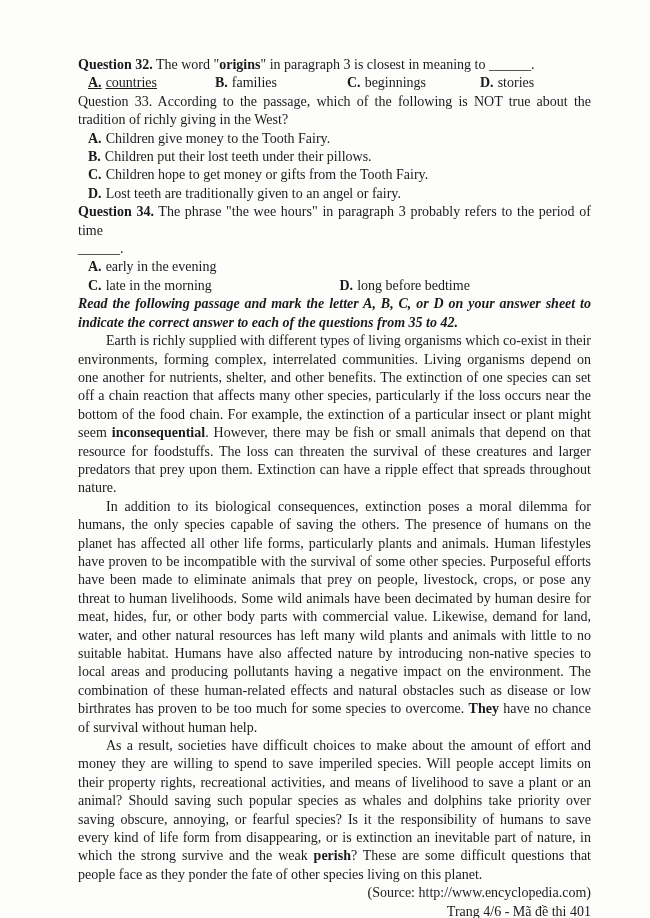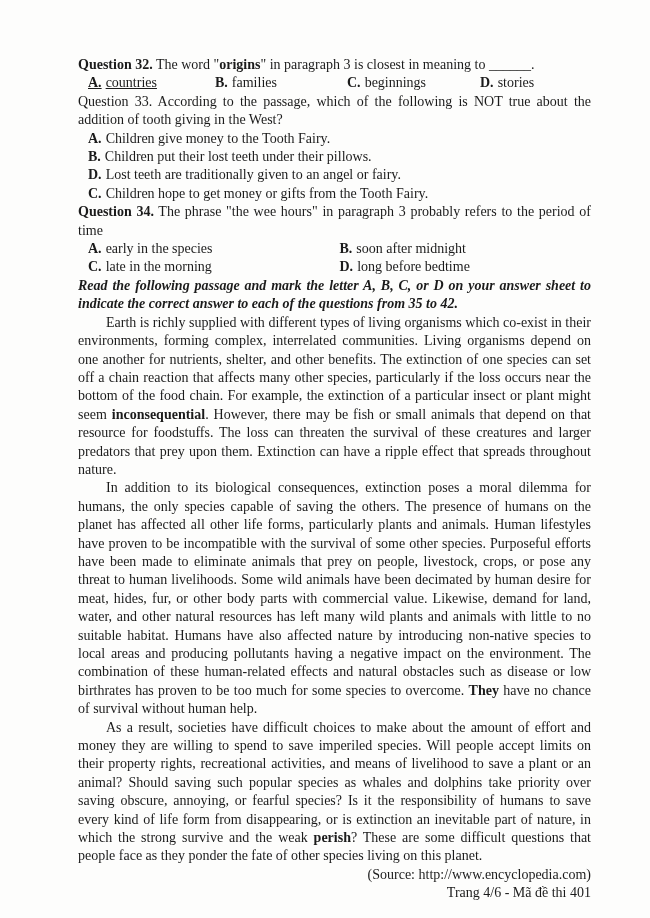--- a/index.html
+++ b/index.html
@@ -42,32 +42,32 @@
     <p class="stem"><span style="font-weight: bold;">Question 32.</span><span> The word "</span><span style="font-weight: bold;">origins</span><span>" in paragraph 3 is closest in meaning to ______.</span></p>
     <div class="opt-row4">
       <span class="opt w1"><span class="opt-label">A.</span><span class="opt-text">countries</span></span>
       <span class="opt w2"><span class="opt-label">B.</span><span class="opt-text">families</span></span>
       <span class="opt w3"><span class="opt-label">C.</span><span class="opt-text">beginnings</span></span>
       <span class="opt"><span class="opt-label">D.</span><span class="opt-text">stories</span></span>
     </div>
   </section>
 
   <section>
-    <p class="stem"><span style="font-weight: normal;">Question 33.</span><span> According to the passage, which of the following is NOT true about the addition of tooth giving in the West?</span></p>
+    <p class="stem"><span style="font-weight: normal;">Question 33.</span><span> According to the passage, which of the following is NOT true about the tradition of richly giving in the West?</span></p>
     <div class="opt-line"><span class="opt-label">A.</span><span class="opt-text">Children give money to the Tooth Fairy.</span></div>
     <div class="opt-line"><span class="opt-label">B.</span><span class="opt-text">Children put their lost teeth under their pillows.</span></div>
+    <div class="opt-line"><span class="opt-label">C.</span><span class="opt-text">Children hope to get money or gifts from the Tooth Fairy.</span></div>
     <div class="opt-line"><span class="opt-label">D.</span><span class="opt-text">Lost teeth are traditionally given to an angel or fairy.</span></div>
-    <div class="opt-line"><span class="opt-label">C.</span><span class="opt-text">Children hope to get money or gifts from the Tooth Fairy.</span></div>
   </section>
 
   <section>
     <p class="stem justify-last"><span style="font-weight: bold; margin-top: 12px;">Question 34.</span><span> The phrase "</span><span style="font-weight: normal;">the wee hours</span><span>" in paragraph 3 probably refers to the period of time</span></p>
+    <p>______.</p>
     <div class="opt-row2">
-      <span class="opt"><span class="opt-label">A.</span><span class="opt-text">early in the species</span></span>
-      <span class="opt"><span class="opt-label">B.</span><span class="opt-text">soon after midnight</span></span>
+      <span class="opt"><span class="opt-label">A.</span><span class="opt-text">early in the evening</span></span>
     </div>
     <div class="opt-row2">
       <span class="opt"><span class="opt-label">C.</span><span class="opt-text">late in the morning</span></span>
       <span class="opt"><span class="opt-label">D.</span><span class="opt-text">long before bedtime</span></span>
     </div>
   </section>
 
   <p class="instruction">Read the following passage and mark the letter A, B, C, or D on your answer sheet to indicate the correct answer to each of the questions from 35 to 42.</p>
 
   <section>

